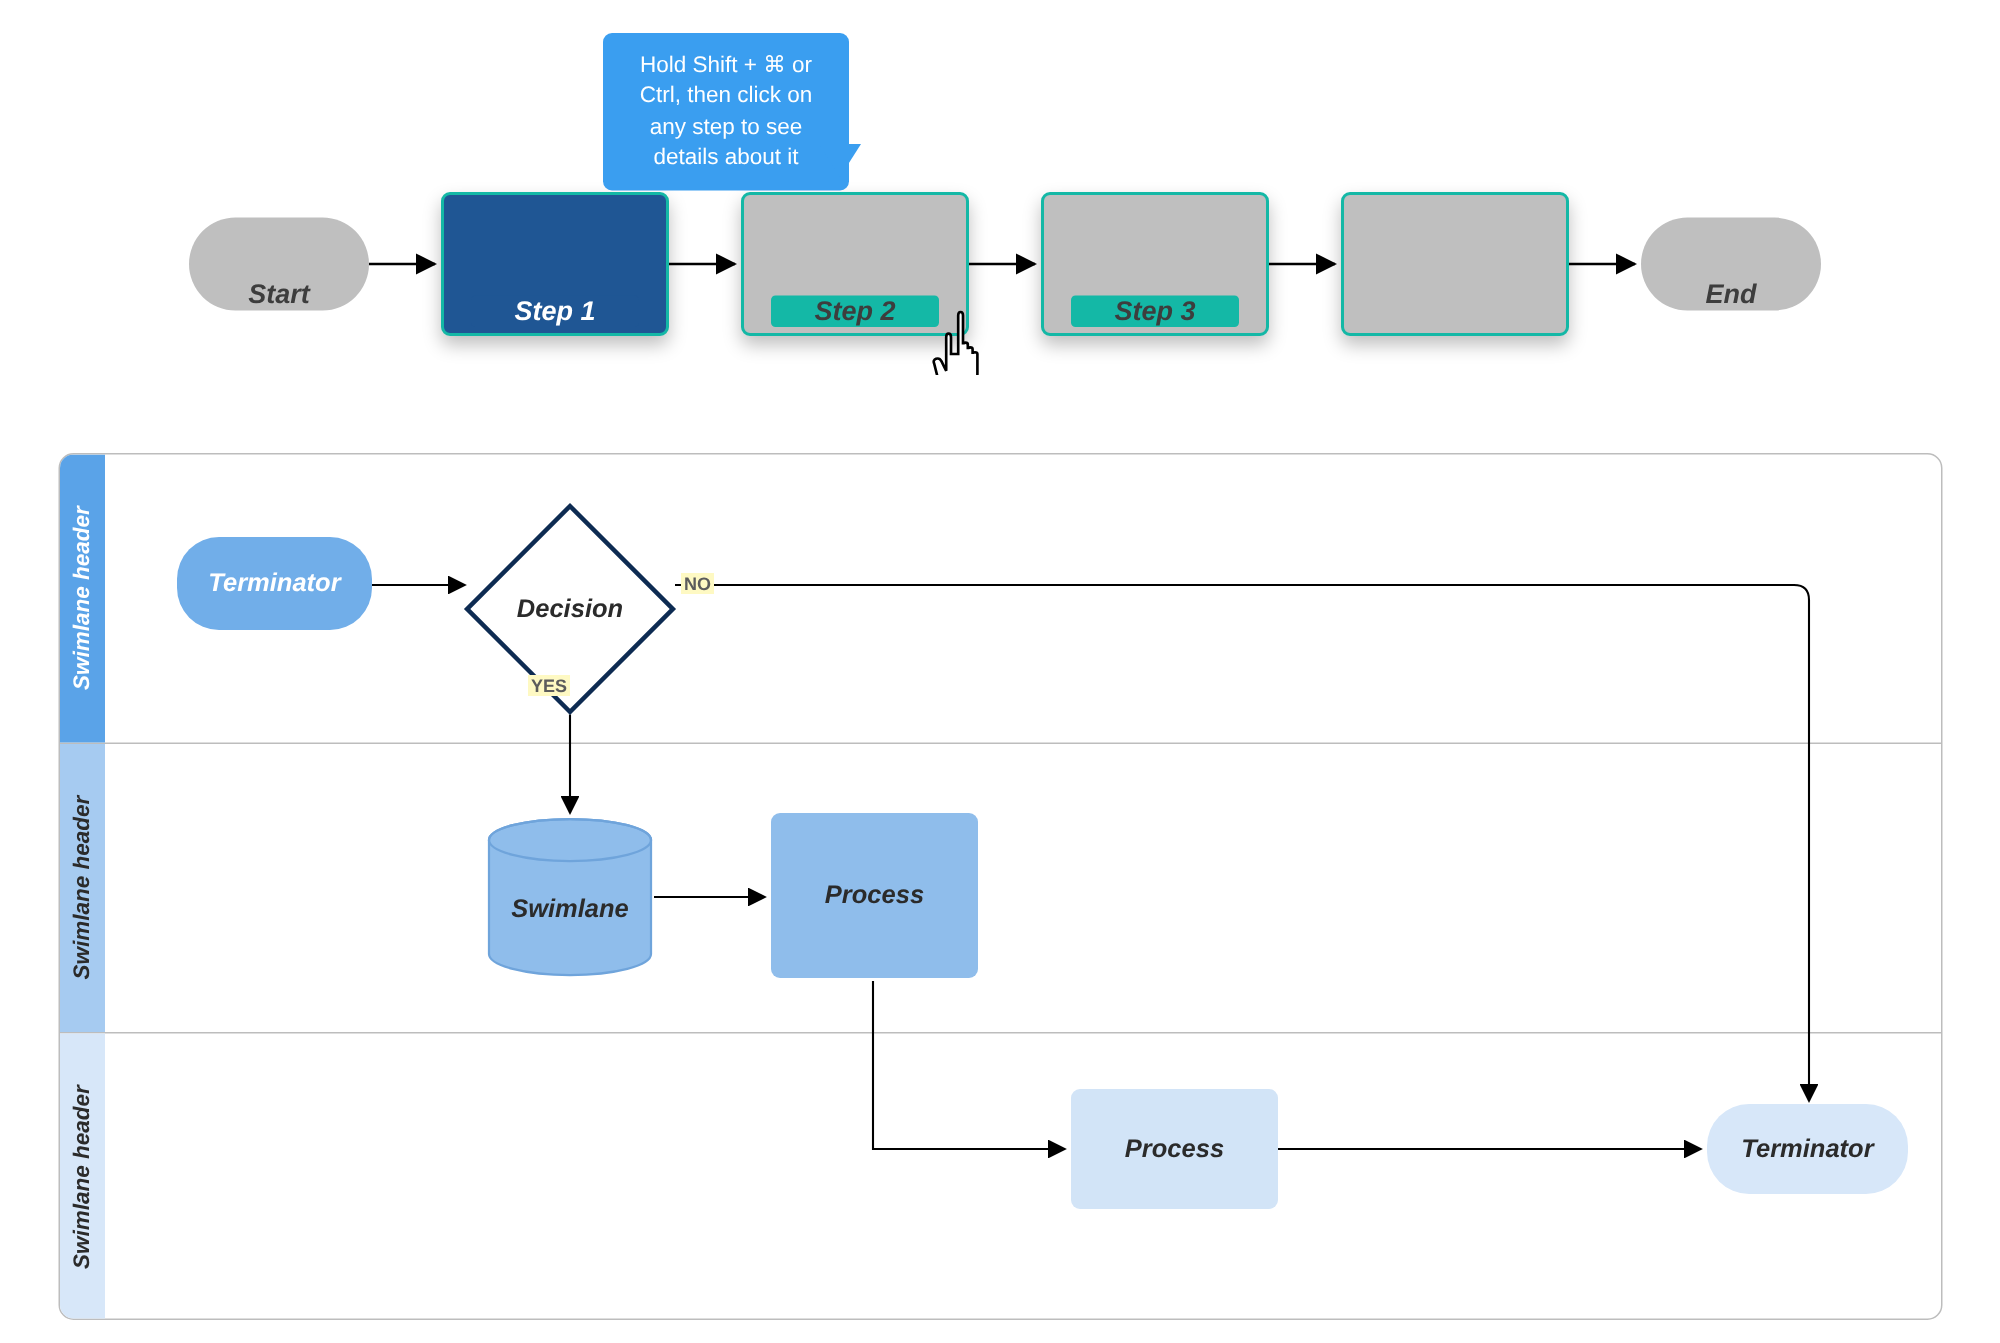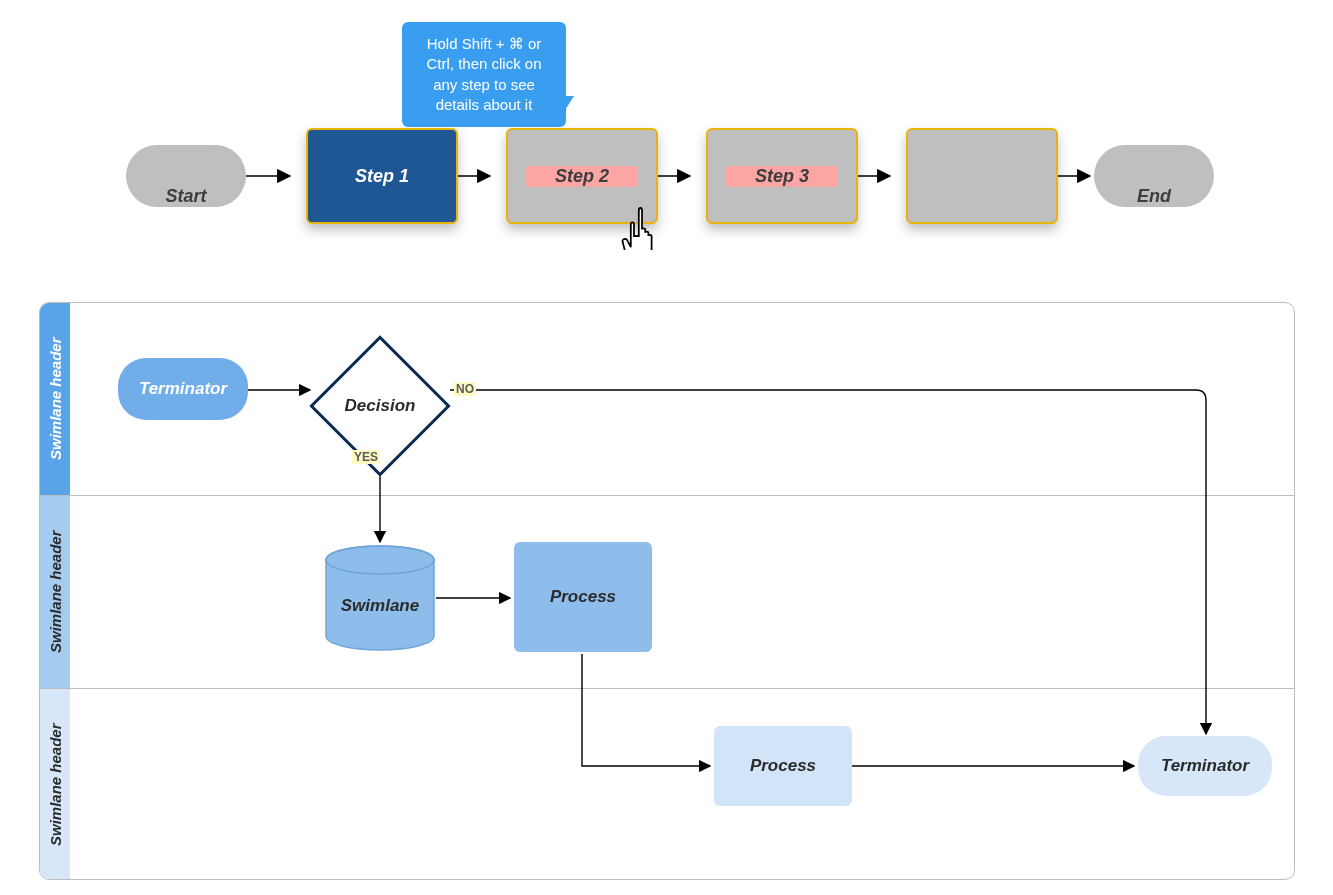--- a/index.html
+++ b/index.html
@@ -24,30 +24,29 @@
     display: flex;
     align-items: flex-end;
     justify-content: center;
     font-style: italic;
     font-weight: 600;
     color: #3d3d3d;
     font-size: 18px;
   }
   
   .step-wrap {
-    border: 2px solid #eab308;
+    border: 2px solid #14b8a6;
     border-radius: 6px;
     box-shadow: 0 6px 12px rgba(0,0,0,0.25);
     padding: 4px;
     display: flex;
-    align-items: center;
+    align-items: flex-end;
     box-sizing: border-box;
-    margin-left: 12px;
-  }
-  .step-grey .step-outer { background: #fca5a5; }
+  }
+  .step-grey .step-outer { background: #14b8a6; }
   .step-grey .step-bar   { background: #bfbfbf; }
   .step-blue .step-outer { background: #1f5694; }
   .step-blue .step-bar   { background: #1f5694; }
   .step-bar {
     width: 8px;
     border-radius: 3px;
     margin: 0 2px;
   }
   .step-outer {
     flex: 1;

